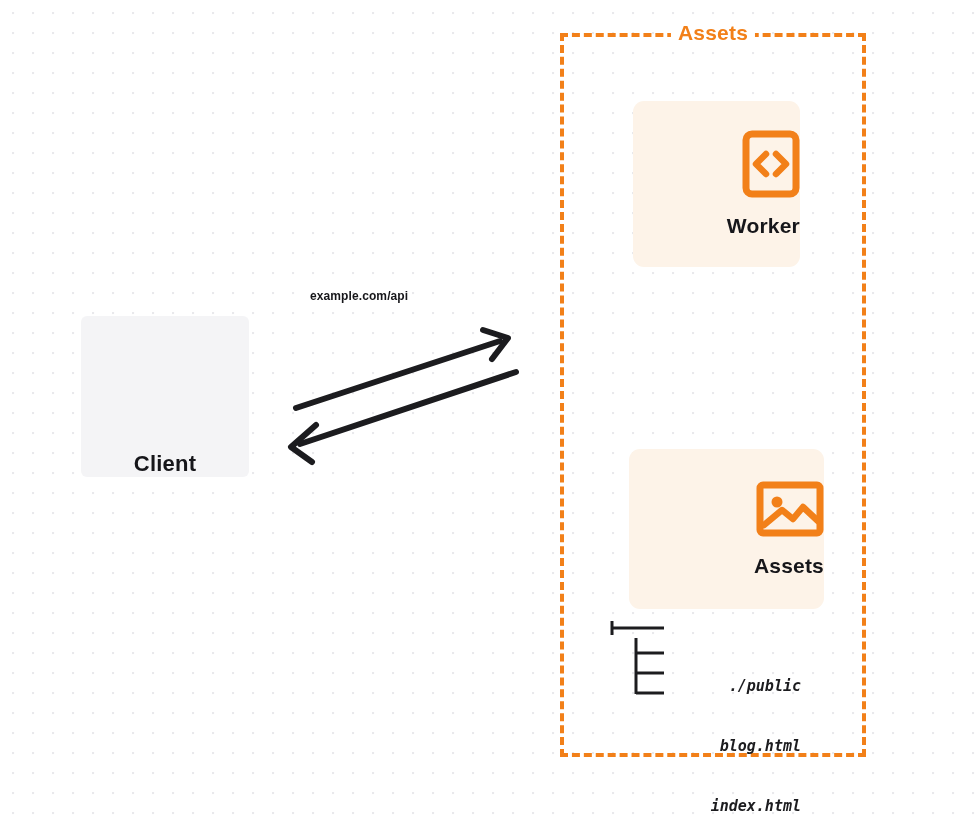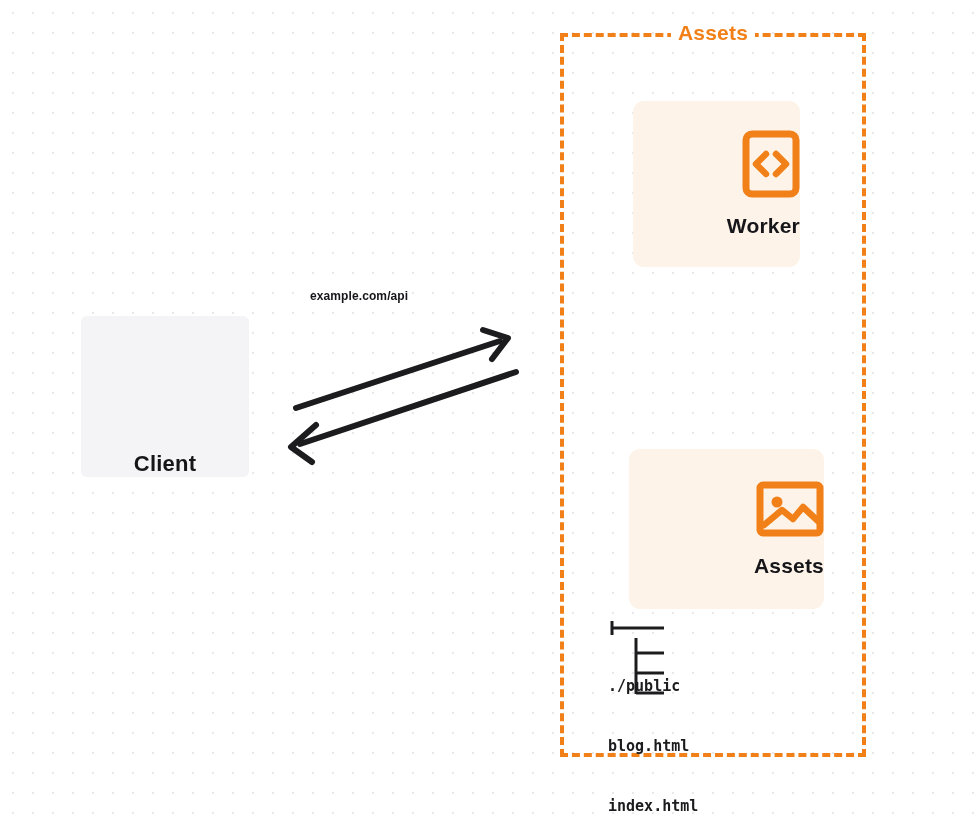--- a/index.html
+++ b/index.html
@@ -132,21 +132,23 @@
     top: 616px;
     font-family: "DejaVu Sans Mono", "Liberation Mono", monospace;
     font-size: 15px;
     font-weight: bold;
     color: #1c1c1f;
     line-height: 20px;
     white-space: pre;
   }
   .tree-row {
     display: block;
+    text-align: right;
     width: 193px;
+    font-style: italic;
   }
   .tree-svg {
     position: absolute;
     left: 0;
     top: 0;
     pointer-events: none;
   }
 </style>
 </head>
 <body>

